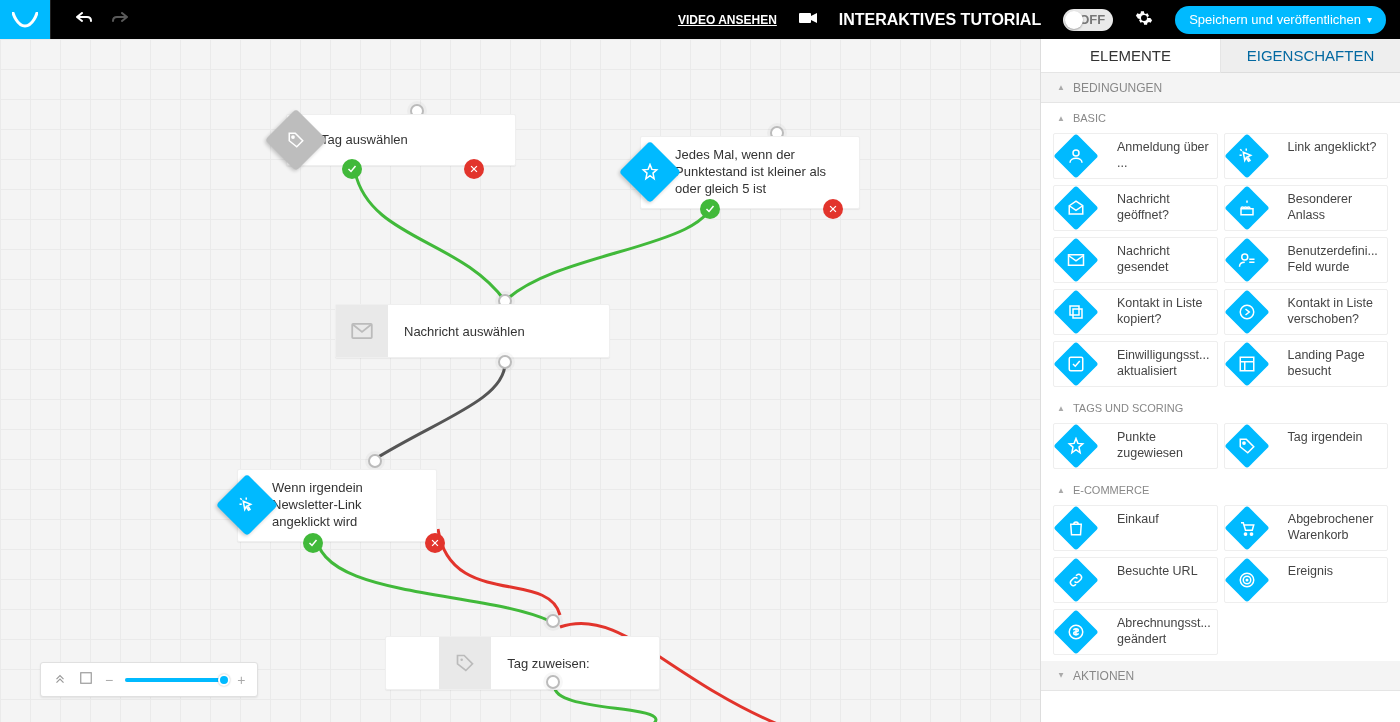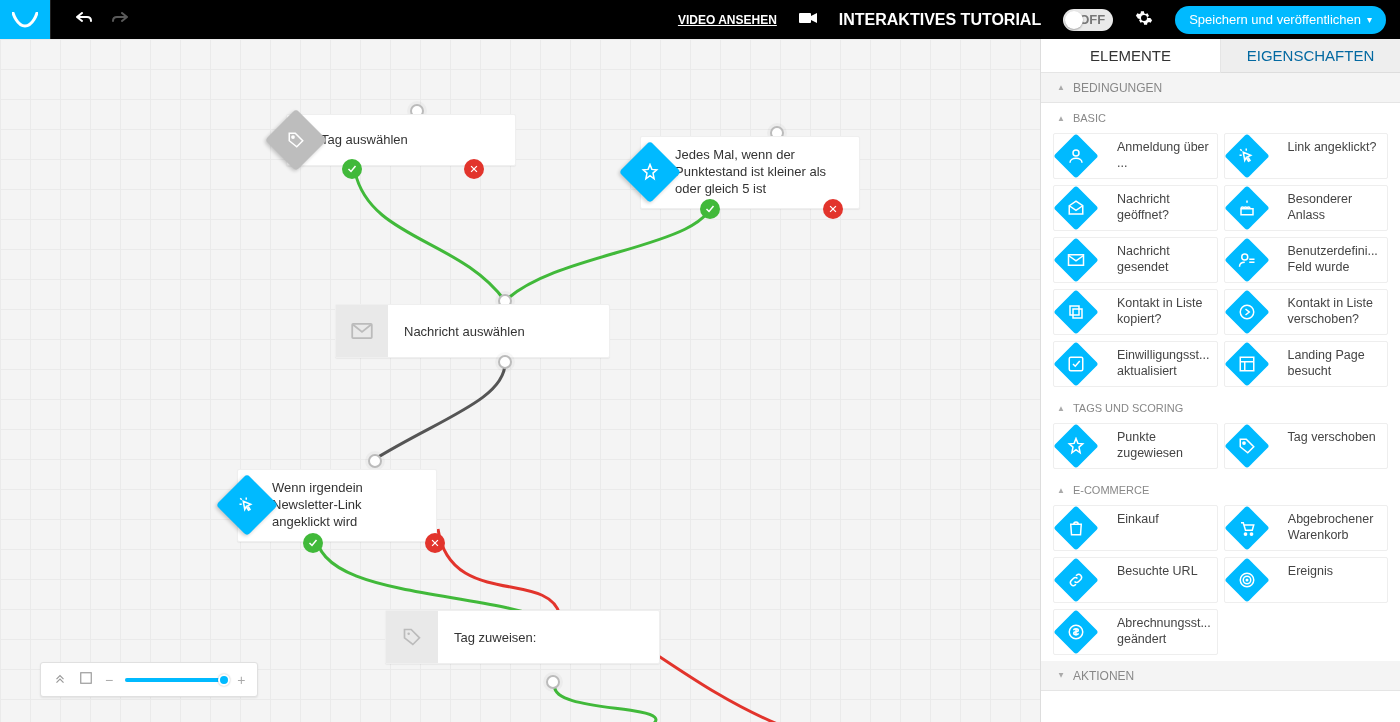--- a/index.html
+++ b/index.html
@@ -324,21 +324,21 @@
         </svg>
     </div>
     <div class="badge badge-red" style="left:210px; bottom:-11px;">
       <svg width="10" height="10" viewBox="0 0 24 24">
           <path d="M5 5l14 14M19 5L5 19" stroke="#fff" stroke-width="3"></path>
         </svg>
     </div>
   </div>
 
   <div class="port" style="left:546px; top:575px;"></div>
-  <div class="node" style="left:385px; top:571px; width:275px;">
+  <div class="node" style="left:385px; top:597px; width:275px;justify-content:center;">
     <div class="icon-sq icon-action">
       <svg width="20" height="20" viewBox="0 0 24 24">
           <path d="M3 3h8l10 10-8 8L3 13V3z" stroke="#bbb" stroke-width="2" fill="none"></path>
           <circle cx="8" cy="8" r="1.5" fill="#bbb"></circle>
         </svg>
     </div>
     <div class="txt">
         <span>Tag zuweisen:</span>
       </div>
   </div>
@@ -487,21 +487,21 @@
         </div>
       <span class="pi-label">Punkte zugewiesen</span>
     </div>
     <div class="palette-item">
       <div class="pi-icon">
           <svg class="icon-svg" viewBox="0 0 24 24">
             <path d="M3 3h8l10 10-8 8L3 13V3z"></path>
             <circle cx="8" cy="8" r="1.5" fill="#fff"></circle>
           </svg>
         </div>
-      <span class="pi-label">Tag verschoben</span>
+      <span class="pi-label">Tag irgendein</span>
     </div>
   </div>
 
   <div class="sub-header">
     <span class="tri">▲</span>
     <span>E-COMMERCE</span>
   </div>
   <div class="palette">
     <div class="palette-item">
       <div class="pi-icon">

